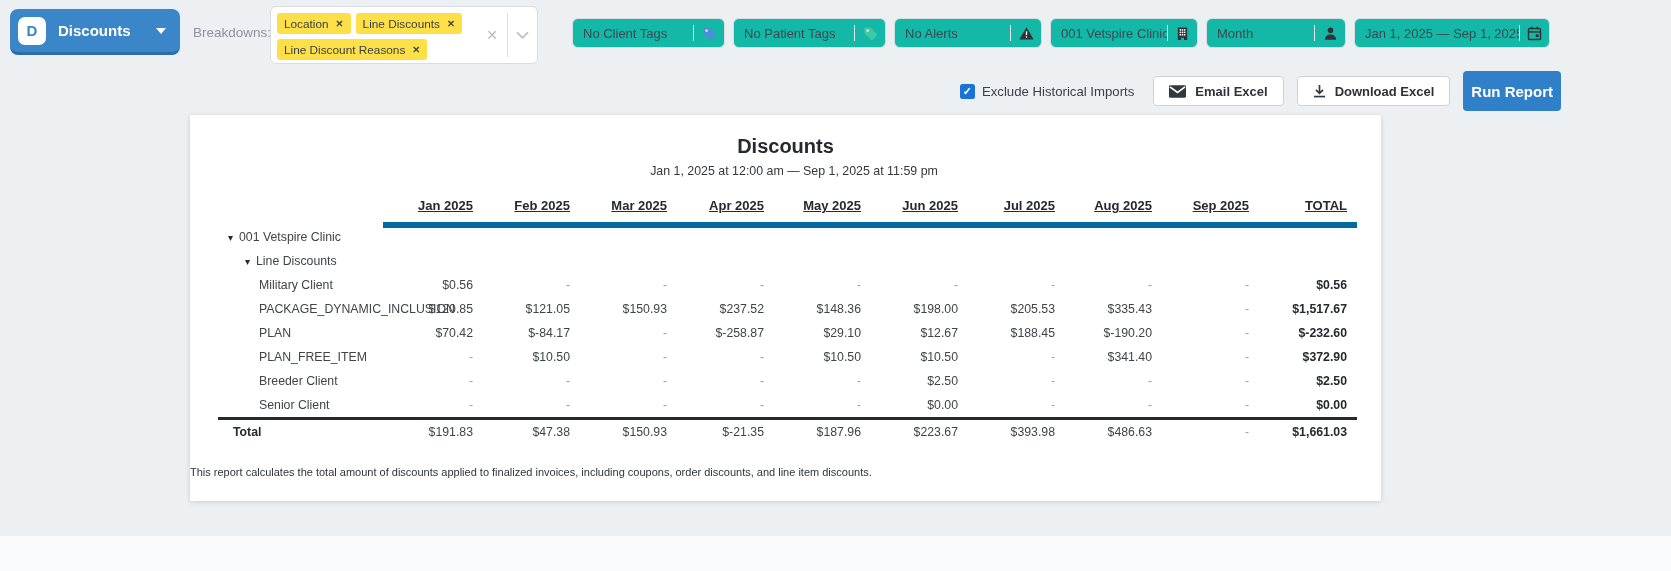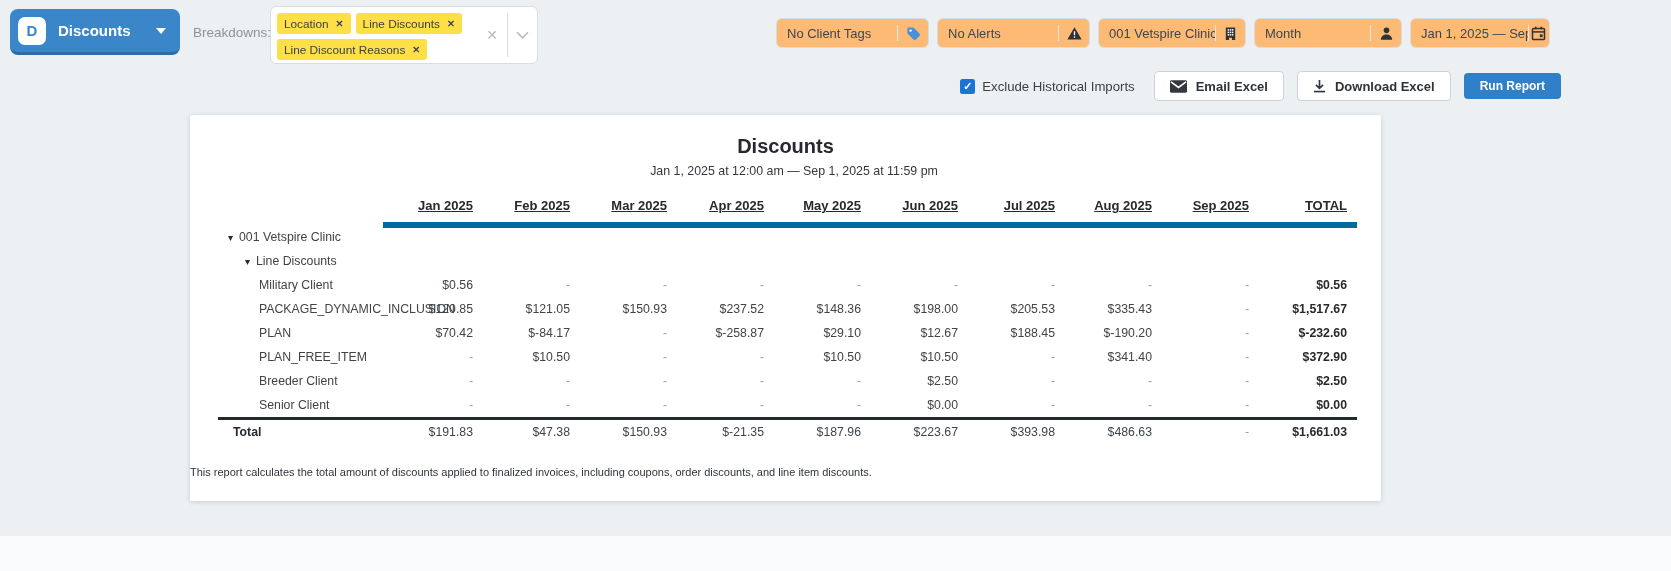--- a/index.html
+++ b/index.html
@@ -39,21 +39,21 @@
   .bd-tag{ background:#fde047; border-radius:3px; padding:3px 7px;
     font-size:11.8px; color:#3a3f45; display:inline-flex; align-items:center; gap:7px; height:21px; }
   .bd-tag-x{ font-size:9.5px; font-weight:700; color:#3a3f45; cursor:pointer; }
   .bd-controls{ margin-left:auto; display:flex; align-items:center; }
   .bd-clear{ color:#b7bcc2; font-size:14px; padding:0 9px; cursor:pointer; }
   .bd-divider{ width:1px; background:#d9dde2; height:44px; }
   .bd-chevron{ color:#b7bcc2; padding:0 8px; display:flex; cursor:pointer; }
 
   .filter-bar{ position:absolute; right:121px; top:18px; display:flex; gap:8px; }
   .filter-box{
-    height:30px; background:#fdba74; border:1px solid #d9dde2; border-radius:6px;
+    height:30px; background:#14b8a6; border:1px solid #d9dde2; border-radius:6px;
     display:flex; align-items:center; padding-left:10px; font-size:13px; color:#3f4650;
     cursor:pointer;
   }
   .filter-box:nth-child(1){ width:153px; }
   .filter-box:nth-child(2){ width:153px; }
   .filter-box:nth-child(3){ width:148px;border-radius:6px; }
   .filter-box:nth-child(4){ width:148px; }
   .filter-box:nth-child(5){ width:140px; }
   .filter-box:nth-child(6){ width:196px; }
   .filter-value{ white-space:nowrap; overflow:hidden; }
@@ -62,22 +62,22 @@
 
   
   .actions-row{ position:absolute; right:110px; top:71px; display:flex; align-items:center; gap:13px; }
   .exclude{ display:flex; align-items:center; gap:7px; font-size:13.2px; color:#3a4046; cursor:pointer; margin-right:6px; }
   .checkbox{ width:15px; height:15px; background:#1a73d6; border-radius:2.5px;
     color:#fff; font-size:11px; font-weight:700; display:flex; align-items:center; justify-content:center; }
   .btn-light{ display:inline-flex; align-items:center; gap:9px; height:30px; padding:12px 15px;
     background:#fff; border:1px solid #cdd3d9; border-radius:4px;
     font-family:"Liberation Sans",sans-serif; font-weight:700; font-size:13px; color:#2e3338; cursor:pointer; }
   .btn-light .icon{ display:flex; color:#33383e; }
-  .btn-primary{ height:26px; padding:0 16px; background:#2f80c9; border:none; border-radius:4px;
-    font-family:"Liberation Sans",sans-serif; font-weight:700; font-size:12px; color:#fff; cursor:pointer; }
+  .btn-primary{ height:40px; padding:0 8px; background:#2f80c9; border:none; border-radius:4px;
+    font-family:"Liberation Sans",sans-serif; font-weight:700; font-size:15px; color:#fff; cursor:pointer; }
 
   
   .card{
     position:absolute; left:190px; top:115px; width:1191px; height:386px;
     background:#fff; box-shadow:0 1px 5px rgba(0,0,0,.15); border-radius:2px;
   }
   .card h1{ text-align:center; margin-top:20px; font-size:20px; color:#26292d; }
   .subtitle{ text-align:center; margin-top:6px; font-size:12.4px; color:#33383d;padding-left:17px; }
 
   table{ border-collapse:collapse; table-layout:fixed; width:1139px; margin:15px 0 0 28px; }
@@ -146,20 +146,30 @@
     <span class="filter-value">No Client Tags</span>
     <span class="filter-divider"></span>
     <span class="filter-icon" style="color: rgb(74, 144, 217);">
           <svg width="15" height="15" viewBox="0 0 16 16">
             <path fill="currentColor" d="M2 1.5h5.2c.4 0 .8.16 1.06.44l6.3 6.3a1.5 1.5 0 0 1 0 2.12l-4.2 4.2a1.5 1.5 0 0 1-2.12 0l-6.3-6.3A1.5 1.5 0 0 1 1.5 7.2V2a.5.5 0 0 1 .5-.5z"></path>
             <circle cx="4.9" cy="4.9" r="1.25" fill="#fff"></circle>
           </svg>
         </span>
   </div>
 
+  <div class="filter-box">
+    <span class="filter-value">No Patient Tags</span>
+    <span class="filter-divider"></span>
+    <span class="filter-icon" style="color: rgb(63, 201, 164);">
+          <svg width="15" height="15" viewBox="0 0 16 16">
+            <path fill="currentColor" d="M2 1.5h5.2c.4 0 .8.16 1.06.44l6.3 6.3a1.5 1.5 0 0 1 0 2.12l-4.2 4.2a1.5 1.5 0 0 1-2.12 0l-6.3-6.3A1.5 1.5 0 0 1 1.5 7.2V2a.5.5 0 0 1 .5-.5z"></path>
+            <circle cx="4.9" cy="4.9" r="1.25" fill="#fff"></circle>
+          </svg>
+        </span>
+  </div>
 
   <div class="filter-box">
     <span class="filter-value">No Alerts</span>
     <span class="filter-divider"></span>
     <span class="filter-icon" style="color: rgb(46, 51, 56);">
           <svg width="15" height="15" viewBox="0 0 16 16">
             <path fill="currentColor" d="M8 1.2 15.6 14.3H.4Z"></path>
             <rect x="7.3" y="5.6" width="1.4" height="4.2" fill="#fff"></rect>
             <rect x="7.3" y="11" width="1.4" height="1.5" fill="#fff"></rect>
           </svg>

